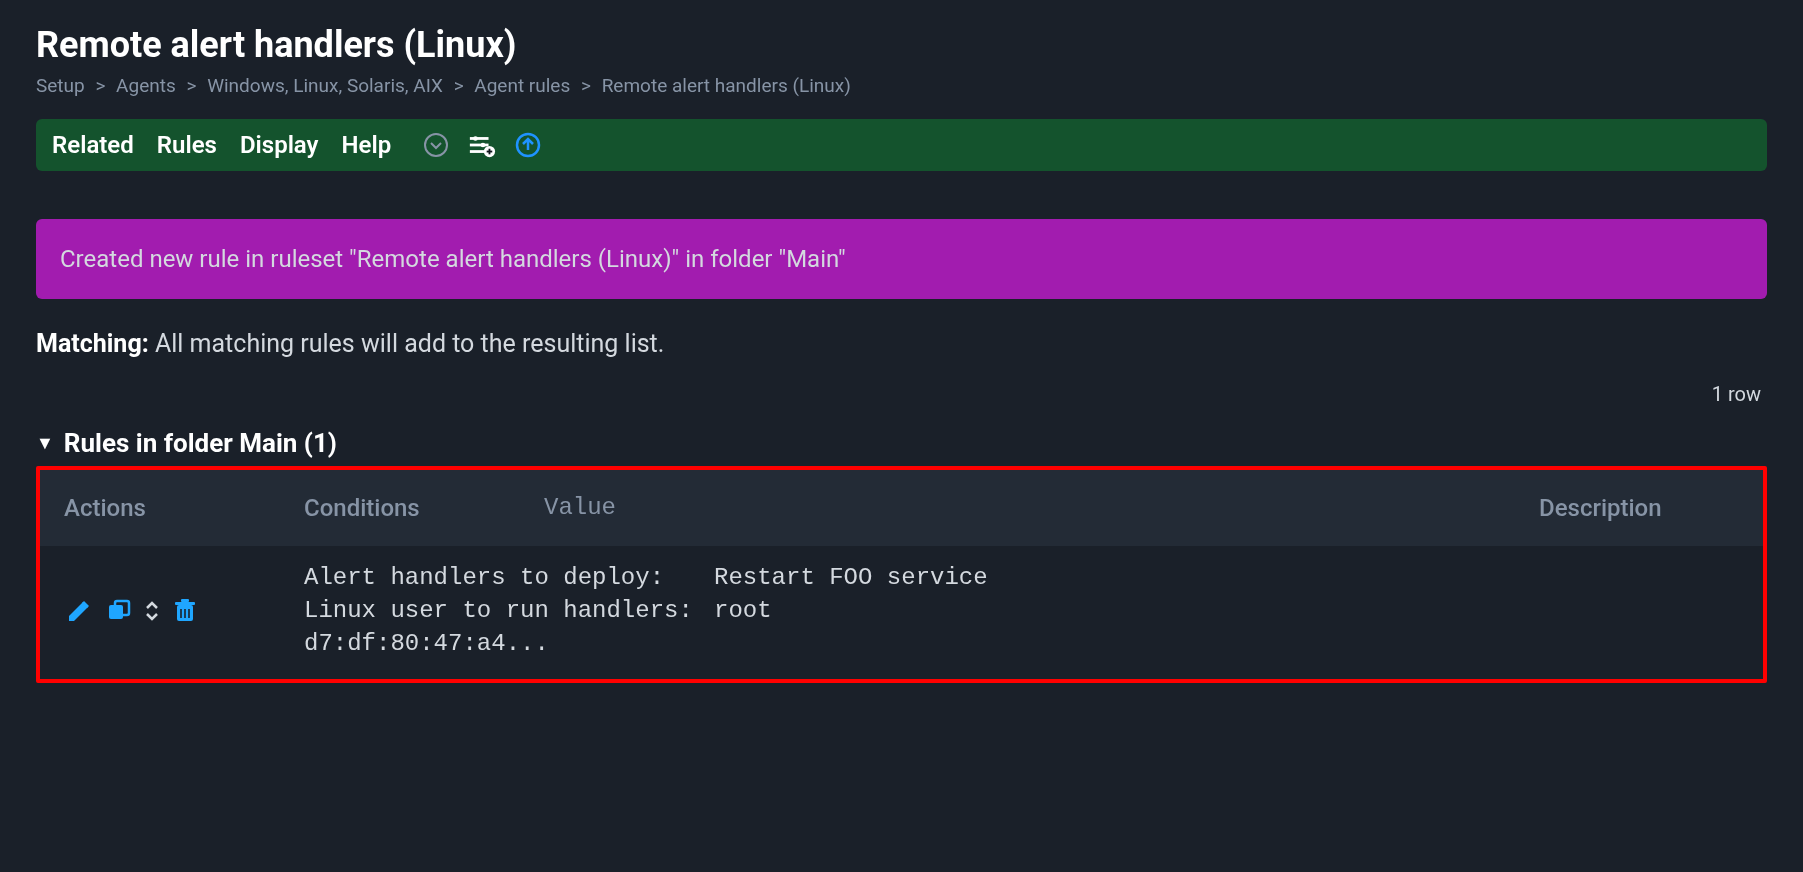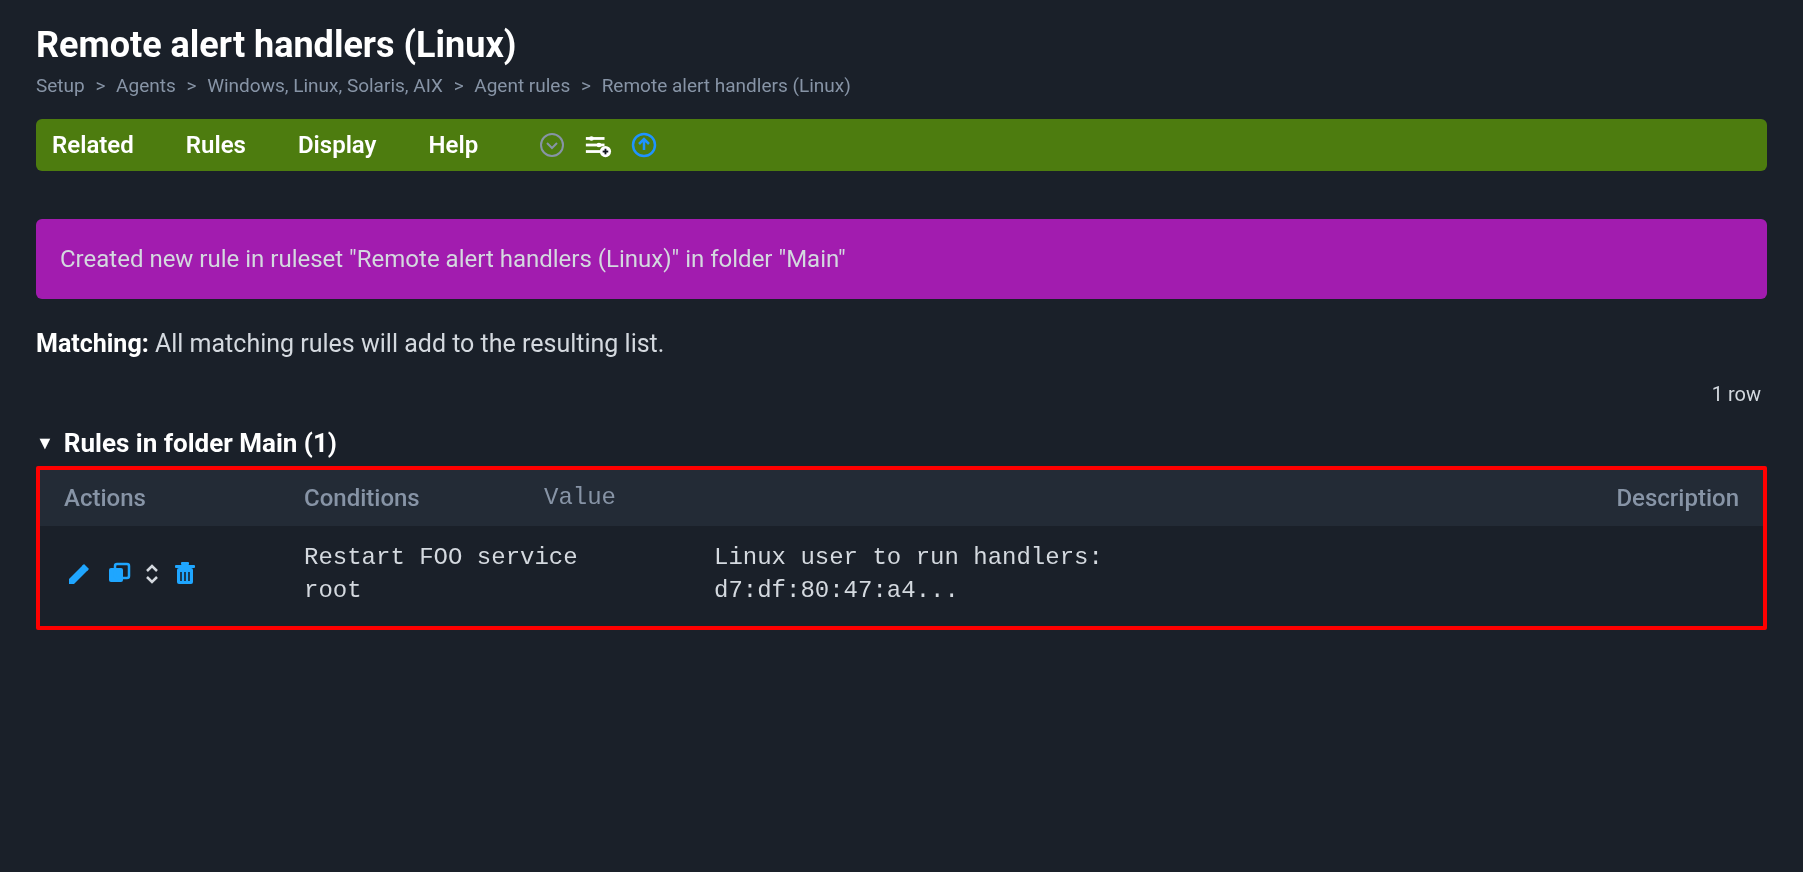--- a/index.html
+++ b/index.html
@@ -17,26 +17,26 @@
     margin-bottom: 8px;
   }
   .breadcrumb {
     font-size: 19px;
     color: #8794a6;
     margin-bottom: 22px;
   }
   .breadcrumb span { color: #8794a6; }
   .breadcrumb .sep { margin: 0 6px; }
   .toolbar {
-    background: #4d7c0f;
+    background: #14532d;
     border-radius: 6px;
     padding: 12px 16px;
     display: flex;
     align-items: center;
-    gap: 52px;
+    gap: 23px;
     margin-bottom: 48px;
   }
   .toolbar .menu-item {
     font-size: 24px;
     font-weight: 600;
     color: #ffffff;
     cursor: pointer;
   }
   .toolbar .icons {
     display: flex;
@@ -87,29 +87,29 @@
     display: inline-block;
     font-size: 18px;
   }
   .table-wrap {
     border: 4px solid #ff0000;
     border-radius: 2px;
   }
   .thead {
     background: #232b36;
     display: flex;
-    padding: 14px 24px;
+    padding: 24px 24px;
     font-size: 24px;
     color: #8794a6;
     font-weight: 500;
   }
   .col-actions { width: 240px; flex-shrink: 0; }
   .col-conditions { width: 240px; flex-shrink: 0; }
   .col-value { flex: 1; font-family: Liberation Mono, monospace; }
-  .col-description { width: 200px; text-align: right; flex-shrink: 0; }
+  .col-description { width: 200px; text-align: left; flex-shrink: 0; }
   .trow {
     display: flex;
     padding: 18px 24px 22px;
     font-size: 24px;
     color: #d4d9df;
     align-items: center;
   }
   .actions-cell {
     display: flex;
     align-items: center;
@@ -243,20 +243,21 @@
           <rect x="6" y="8" width="16" height="16" rx="2" fill="#1fa6ff"></rect>
           <rect x="4" y="5" width="20" height="3" rx="1" fill="#1fa6ff"></rect>
           <rect x="10" y="2" width="8" height="3" rx="1" fill="#1fa6ff"></rect>
           <line x1="10" y1="12" x2="10" y2="21" stroke="#1a2029" stroke-width="1.6"></line>
           <line x1="14" y1="12" x2="14" y2="21" stroke="#1a2029" stroke-width="1.6"></line>
           <line x1="18" y1="12" x2="18" y2="21" stroke="#1a2029" stroke-width="1.6"></line>
         </svg>
       </span>
     </div>
     <div class="col-value value-cell">
+      <span class="vk">Alert handlers to deploy:</span>
       <span class="vv">Restart FOO service</span>
       <span class="vk">Linux user to run handlers:</span>
       <span class="vv">root</span>
       <span class="vv">d7:df:80:47:a4...</span>
     </div>
     <div class="col-description"></div>
   </div>
 </div>
 
 </body></html>

